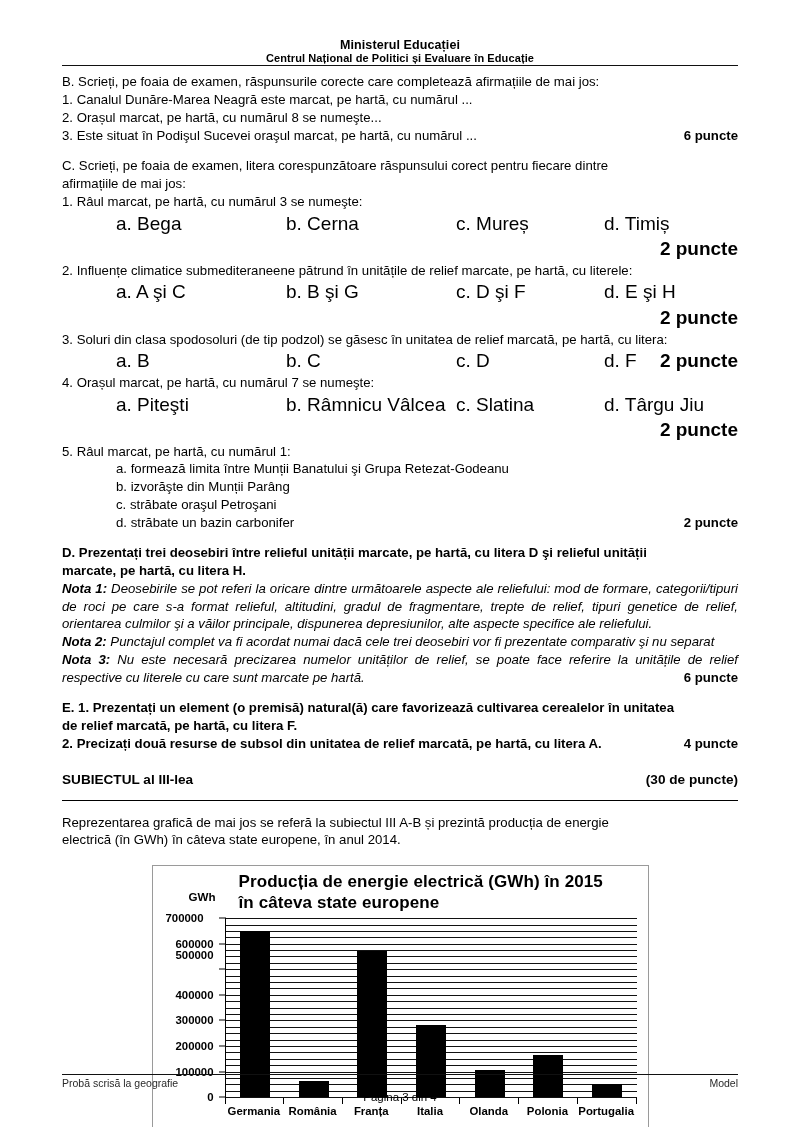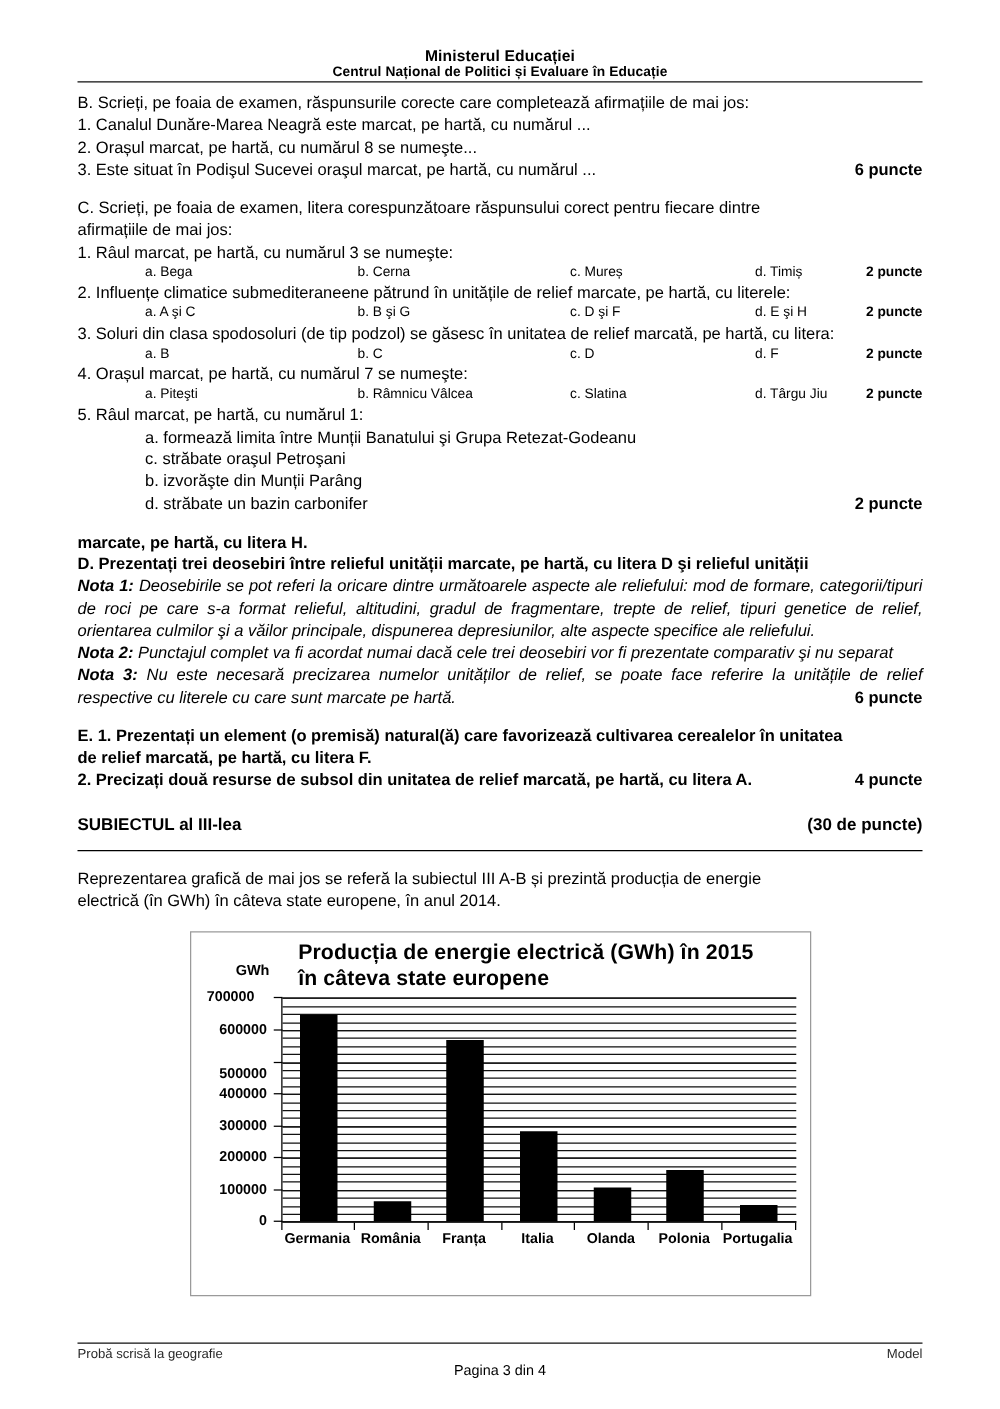--- a/index.html
+++ b/index.html
@@ -58,21 +58,21 @@
   .b { font-weight: 700; }
   .i { font-style: italic; }
   .bi { font-weight: 700; font-style: italic; }
   .gap-m { height: 13px; }
   .gap-l { height: 19px; }
 
   
   .choices {
     display: grid;
     grid-template-columns: 54px 170px 170px 148px auto;
-    font-size: 11px;
+    font-size: 19px;
     line-height: 1.345;
   }
   .choices .spacer { }
   .pts {
     font-weight: 700;
     white-space: nowrap;
   }
   .pts-right {
     float: right;
     font-weight: 700;
@@ -256,35 +256,35 @@
     <div class="choices">
       <span class="spacer"></span>
       <span>a. Piteşti</span>
       <span>b. Râmnicu Vâlcea</span>
       <span>c. Slatina</span>
       <span><span>d. Târgu Jiu</span><span class="pts-right">2 puncte</span></span>
     </div>
 
     <div class="line">5. Râul marcat, pe hartă, cu numărul 1:</div>
     <div class="indent-a">a. formează limita între Munții Banatului şi Grupa Retezat-Godeanu</div>
+    <div class="indent-a">b. izvorăşte din Munții Parâng</div>
     <div class="indent-a">c. străbate oraşul Petroşani</div>
-    <div class="indent-a">b. izvorăşte din Munții Parâng</div>
     <div class="indent-a">
       <div class="row-between">
         <span>d. străbate un bazin carbonifer</span>
         <span class="pts">2 puncte</span>
       </div>
     </div>
   </div>
 
   <div class="gap-m"></div>
 
   <div class="blk">
+    <div class="b">D. Prezentați trei deosebiri între relieful unității marcate, pe hartă, cu litera D şi relieful unității</div>
     <div class="b">marcate, pe hartă, cu litera  H.</div>
-    <div class="b">D. Prezentați trei deosebiri între relieful unității marcate, pe hartă, cu litera D şi relieful unității</div>
     <div>
       <span class="bi">Nota 1:</span><span class="i"> Deosebirile se pot referi la oricare dintre următoarele aspecte ale reliefului: mod de formare, categorii/tipuri de roci pe care s-a format relieful, altitudini,  gradul de fragmentare, trepte de relief, tipuri genetice de relief, orientarea culmilor şi a văilor principale, dispunerea depresiunilor, alte aspecte specifice ale reliefului.</span>
     </div>
     <div>
       <span class="bi">Nota 2:</span><span class="i"> Punctajul complet va fi acordat numai dacă cele trei deosebiri vor fi prezentate comparativ şi nu separat</span>
     </div>
     <div>
       <span class="bi">Nota 3:</span><span class="i"> Nu este necesară precizarea numelor unităților de relief, se poate face referire la unitățile de relief respective cu literele cu care sunt marcate pe hartă.</span><span class="pts" style="float:right">6 puncte</span>
     </div>
   </div>
@@ -361,21 +361,21 @@
         <div class="ytick-mark" style="top: 127.857px; left: -7px;"></div>
         <div class="ytick-label" style="top: 127.857px; right: 423px;">200000</div>
         <div class="gridline" style="top: 102.286px;"></div>
         <div class="ytick-mark" style="top: 102.286px; left: -7px;"></div>
         <div class="ytick-label" style="top: 102.286px; right: 423px;">300000</div>
         <div class="gridline" style="top: 76.7143px;"></div>
         <div class="ytick-mark" style="top: 76.7143px; left: -7px;"></div>
         <div class="ytick-label" style="top: 76.7143px; right: 423px;">400000</div>
         <div class="gridline" style="top: 51.1429px;"></div>
         <div class="ytick-mark" style="top: 51.1429px; left: -7px;"></div>
-        <div class="ytick-label" style="top: 61px; right: 423px;">500000</div>
+        <div class="ytick-label" style="top: 37px; right: 423px;">500000</div>
         <div class="gridline" style="top: 25.5714px;"></div>
         <div class="ytick-mark" style="top: 25.5714px; left: -7px;"></div>
         <div class="ytick-label" style="top: 25.5714px; right: 423px;">600000</div>
         <div class="gridline" style="top: 0px;"></div>
         <div class="ytick-mark" style="top: 0px; left: -7px;"></div>
         <div class="ytick-label" style="top: 0px; right: 433px;">700000</div>
         <div class="bar" title="Germania: 648000" style="height: 165.703px; left: 14.3571px;"></div>
         <div class="bar" title="România: 65000" style="height: 16.6214px; left: 73.0714px;"></div>
         <div class="bar" title="Franța: 570000" style="height: 145.757px; left: 131.786px;"></div>
         <div class="bar" title="Italia: 283000" style="height: 72.3671px; left: 190.5px;"></div>

